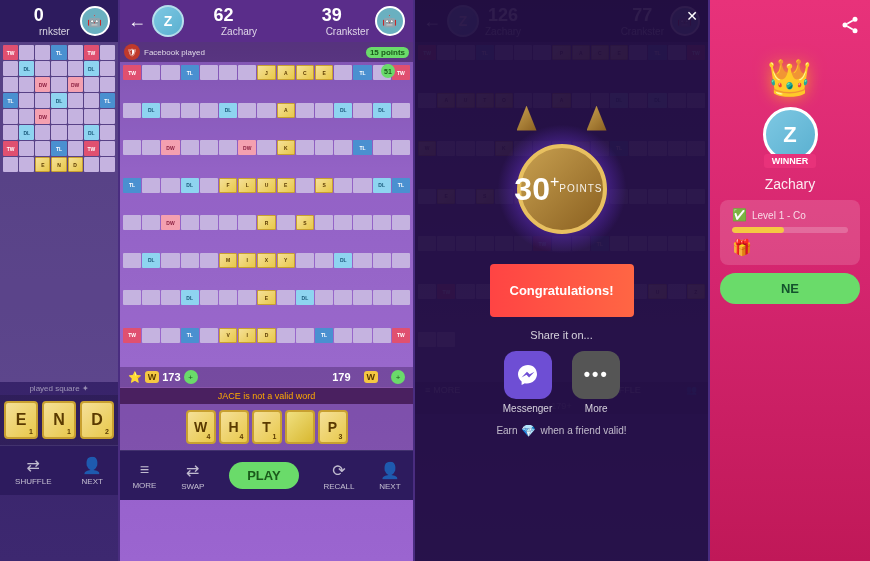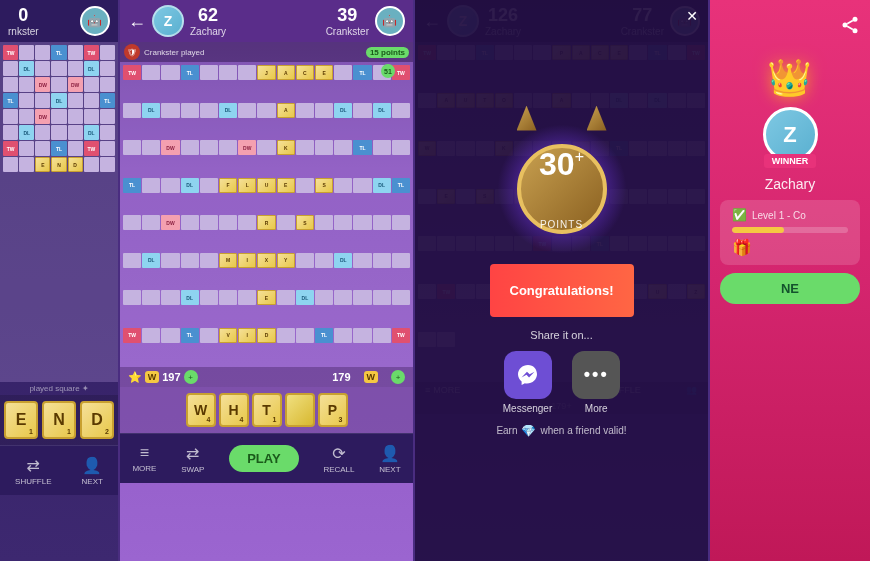--- a/index.html
+++ b/index.html
@@ -44,20 +44,21 @@
       align-items: center;
     }
     .score-num {
       font-size: 18px;
       font-weight: bold;
       color: white;
     }
     .player-name {
       font-size: 10px;
       color: rgba(255,255,255,0.8);
+      margin-left: 31px;
     }
     .avatar {
       width: 30px;
       height: 30px;
       border-radius: 50%;
       background: #7ec8e3;
       display: flex;
       align-items: center;
       justify-content: center;
       font-size: 12px;
@@ -231,26 +232,25 @@
       border-radius: 50%;
       background: radial-gradient(circle, rgba(180,100,255,0.8) 0%, rgba(100,50,200,0.4) 50%, transparent 70%);
     }
     .trophy-circle {
       width: 90px;
       height: 90px;
       border-radius: 50%;
       background: linear-gradient(135deg, #c8a050, #8a6020);
       border: 4px solid #e8c060;
       display: flex;
-      flex-direction: column;
-      align-items: center;
-      justify-content: space-between;
+      flex-direction: row;
+      align-items: center;
+      justify-content: flex-end;
       position: relative;
       z-index: 2;
-      gap: 18px;
     }
     .cat-ears {
       position: absolute;
       top: -18px;
       display: flex;
       gap: 50px;
       z-index: 3;
     }
     .ear {
       width: 20px;
@@ -598,21 +598,21 @@
     <div class="header-score">
       <span class="score-num">39</span>
       <span class="player-name">Crankster</span>
     </div>
     <div class="avatar avatar-bot">🤖</div>
   </div>
 
   <div class="crankster-notif">
     <div style="display:flex; align-items:center; gap:4px;">
       <div class="shield-badge">🛡</div>
-      <span>Crankster played</span>
+      <span>Facebook played</span>
     </div>
     <div class="pts-badge">15 points</div>
   </div>
 
   <div style="padding:3px; overflow:hidden; height: 305px; background: rgba(180,150,220,0.2); position:relative;">
 
     <div style="display:grid; grid-template-columns: repeat(15, 1fr); gap:1px; height:100%;">
 
       <div class="mc mc-tw">TW</div>
       <div class="mc mc-e"></div>
@@ -743,30 +743,31 @@
       <div class="mc mc-tw">TW</div>
     </div>
 
     <div style="position:absolute; top:2px; right:18px; background:#6adb6a; border-radius:50%; width:14px; height:14px; font-size:7px; display:flex; align-items:center; justify-content:center; color:#1a5a1a; font-weight:bold;">51</div>
   </div>
 
   <div style="display:flex; justify-content:space-between; align-items:center; padding:3px 8px; background:rgba(0,0,0,0.2);">
     <div style="display:flex; align-items:center; gap:3px;">
       <span style="color:#ffd700; font-size:11px;">⭐</span>
       <span class="w-badge">W</span>
-      <span style="font-size:11px; color:white; font-weight:bold;">197</span>
+      <span style="font-size:11px; color:white; font-weight:bold;">173</span>
       <span class="plus-badge">+</span>
     </div>
     <div style="display:flex; align-items:center; gap:13px;">
       <span style="font-size:11px; color:white; font-weight:bold;">179</span>
       <span class="w-badge">W</span>
       <span class="plus-badge">+</span>
     </div>
   </div>
 
+  <div class="word-invalid">JACE is not a valid word</div>
 
   <div class="tile-rack" style="gap:3px;">
     <div class="rack-tile" style="width:30px; height:34px; font-size:14px;">W<span class="pts">4</span></div>
     <div class="rack-tile" style="width:30px; height:34px; font-size:14px;">H<span class="pts">4</span></div>
     <div class="rack-tile" style="width:30px; height:34px; font-size:14px;">T<span class="pts">1</span></div>
     <div class="rack-tile" style="width:30px; height:34px; font-size:14px; background:linear-gradient(135deg,#f0e080,#d8b830);"></div>
     <div class="rack-tile" style="width:30px; height:34px; font-size:14px;">P<span class="pts">3</span></div>
   </div>
 
   <div class="bottom-nav">

